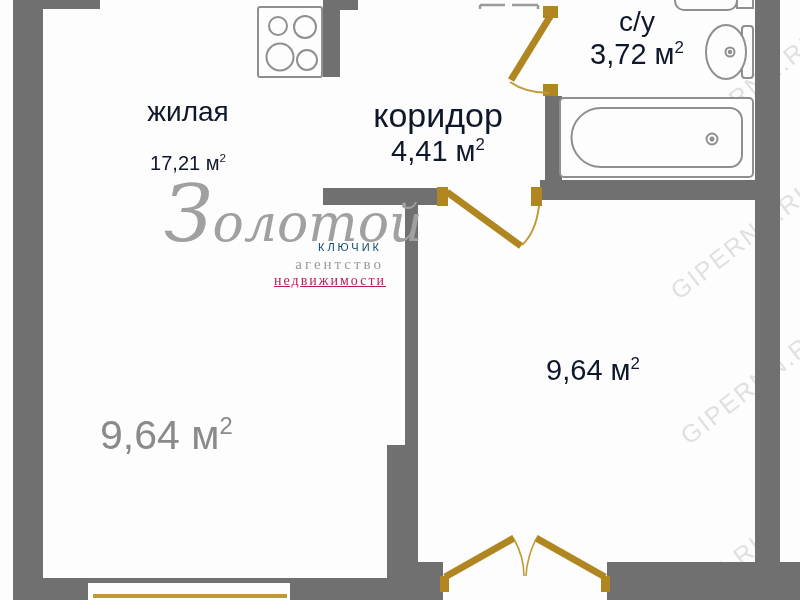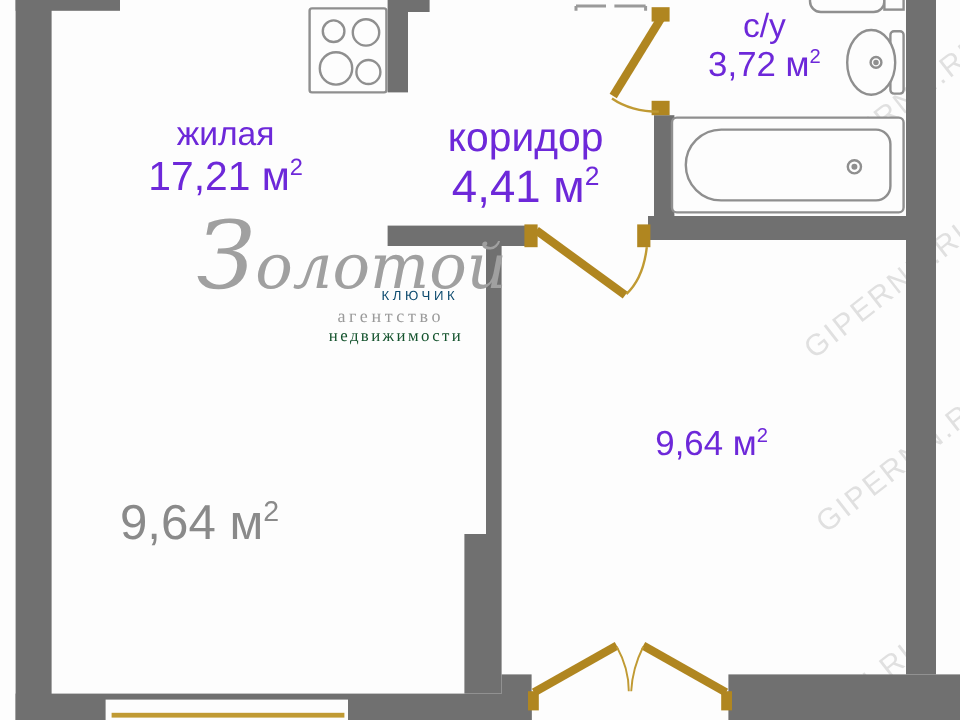--- a/index.html
+++ b/index.html
@@ -5,42 +5,42 @@
   html,body{margin:0;padding:0;background:#fff;}
   #plan{
     position:relative;width:800px;height:600px;background:#fdfdfd;overflow:hidden;
     font-family:"Liberation Sans",sans-serif;
   }
   .wall{position:absolute;background:#707070;}
   .win-white{position:absolute;background:#fdfdfd;}
   .win-gold{position:absolute;background:#c09a33;}
   .doorcap{position:absolute;background:#b08620;}
   svg.layer{position:absolute;left:0;top:0;}
-  .room-label{position:absolute;color:#6d28d9;text-align:center;transform:translateX(-50%);line-height:1.15;}
+  .room-label{position:absolute;color:#0f172a;text-align:center;transform:translateX(-50%);line-height:1.15;}
   .room-name{white-space:nowrap;}
   .room-area{white-space:nowrap;text-align:center;}
   sup.sq{font-size:58%;vertical-align:super;line-height:0;}
   .kitchen .room-name{font-size:28px;}
-  .kitchen .room-area{font-size:34px;}
+  .kitchen .room-area{font-size:20px;margin-top:24px;}
   .corridor .room-name{font-size:34px;}
-  .corridor .room-area{font-size:38px;}
+  .corridor .room-area{font-size:29px;}
   .bathroom .room-name{font-size:28px;}
   .bathroom .room-area{font-size:29px;}
   .living .room-name{font-size:31px;}
   .living .room-area{font-size:29px;}
   #summary{position:absolute;left:86px;top:408px;color:#8a8a8a;}
   #summary .type{float:left;font-size:86px;font-weight:bold;color:#767676;line-height:1.0;letter-spacing:-2px;}
   #summary .nums{float:left;margin-left:14px;margin-top:2px;}
   #summary .nums div{font-size:41px;line-height:1.22;white-space:nowrap;}
   #logo{position:absolute;left:158px;top:200px;width:228px;color:#a3a3a3;text-align:right;}
   #logo .script{font-family:"DejaVu Serif",serif;font-style:italic;font-size:52px;line-height:0.9;text-align:left;margin-left:6px;color:#a0a0a0;}
   #logo .script .bigz{font-size:78px;line-height:0;}
   #logo .kl{font-size:11px;letter-spacing:3px;color:#0c4a6e;margin-top:-6px;margin-right:4px;}
-  #logo .ag{font-family:"Liberation Serif",serif;font-size:15px;letter-spacing:3px;color:#9a9a9a;margin-top:3px;margin-right:16px;}
-  #logo .ned{font-family:"Liberation Serif",serif;font-size:14px;letter-spacing:2px;color:#14532d;}
+  #logo .ag{font-family:"Liberation Serif",serif;font-size:15px;letter-spacing:3px;color:#9a9a9a;margin-top:3px;margin-right:2px;}
+  #logo .ned{font-family:"Liberation Serif",serif;font-size:14px;letter-spacing:2px;color:#be185d;text-decoration:underline;}
   .wm{position:absolute;color:rgba(150,150,150,0.28);font-size:25px;letter-spacing:2px;transform:rotate(-38deg);white-space:nowrap;pointer-events:none;}
 </style>
 </head>
 <body>
 
 <div id="plan">
 
   <div class="wm" style="left:660px;top:75px;">GIPERNN.RU</div>
   <div class="wm" style="left:655px;top:225px;">GIPERNN.RU</div>
   <div class="wm" style="left:665px;top:370px;">GIPERNN.RU</div>

